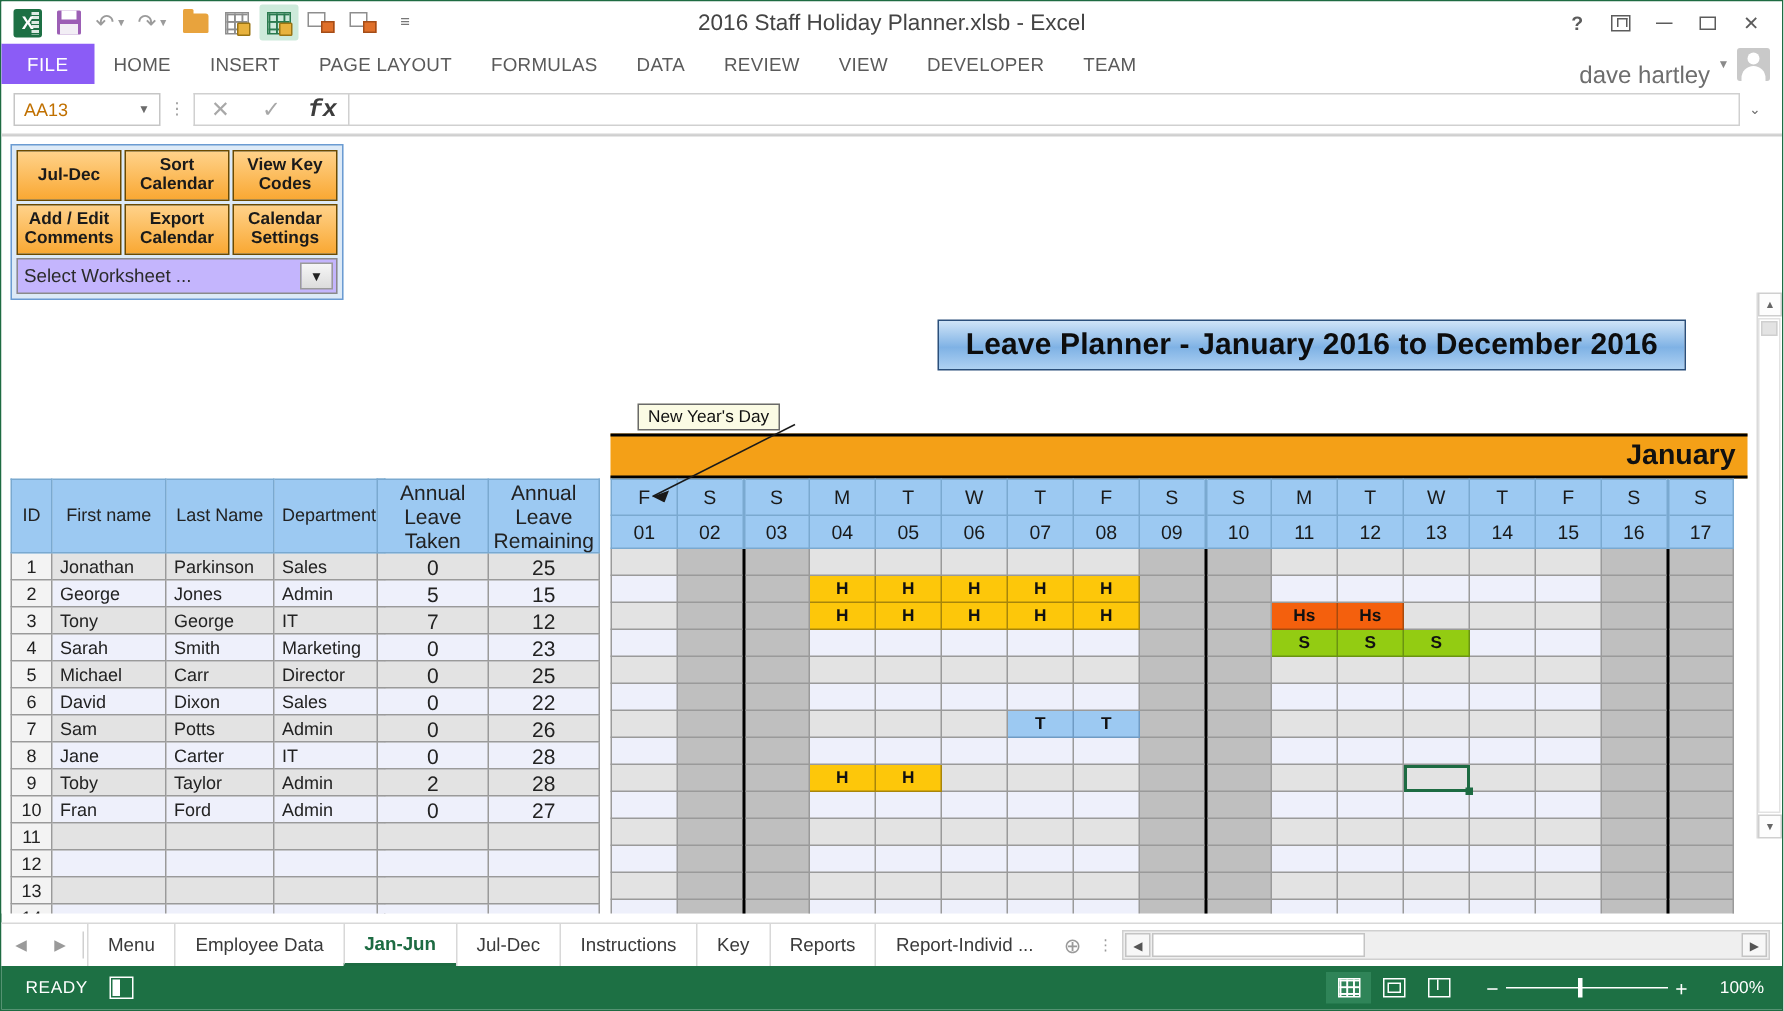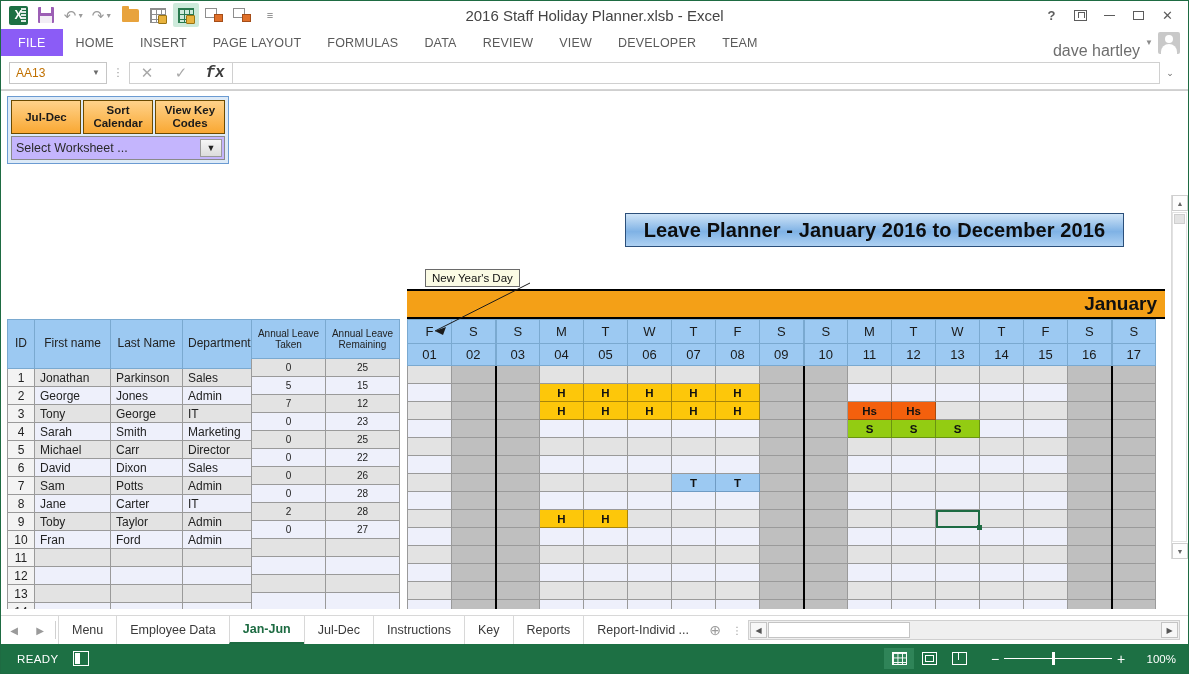--- a/index.html
+++ b/index.html
@@ -129,21 +129,21 @@
   .emptable thead th { background:#9cc9f2; height:49px; text-align:center; line-height:1.15; border-color:#7aa9d0;}
   .emptable td.idc { width:27px; text-align:center; }
   .emptable td.fnc { width:76px; }
   .emptable td.lnc { width:72px; }
   .emptable td.dpc { width:66px; }
   .emptable tr.ra td { background:#e3e3e3; }
   .emptable tr.rb td { background:#eef0fb; }
   .emptable td.idc { background:#f3f3f3 !important; }
 
   .leavetable { position:absolute; left:250px; top:228px; border-collapse:collapse; }
-  .leavetable th, .leavetable td { border:1px solid #9a9a9a; font-size:10px; font-weight:normal;
+  .leavetable th, .leavetable td { border:1px solid #9a9a9a; font-size:14px; font-weight:normal;
       height:18px; text-align:center; width:74px; }
   .leavetable thead th { background:#9cc9f2; height:39px; line-height:1.15; border-color:#7aa9d0;}
   .leavetable tr.ra td { background:#e3e3e3; }
   .leavetable tr.rb td { background:#eef0fb; }
 
   
   .vscroll { position:absolute; right:1px; top:104px; width:16px; bottom:50px; background:#fff;
      border-left:1px solid #dadada; }
   .vscroll .sbtn { width:16px; height:16px; border:1px solid #cfcfcf; background:#fdfdfd;
      display:flex; align-items:center; justify-content:center; font-size:7px; color:#666; }
@@ -293,20 +293,25 @@
   </div>
 
   <div class="sheetarea">
 
     <div class="btnpanel">
       <div class="btnrow">
         <div class="obtn">Jul-Dec</div>
         <div class="obtn">Sort Calendar</div>
         <div class="obtn">View Key Codes</div>
       </div>
+      <div class="btnrow">
+        <div class="obtn">Add / Edit Comments</div>
+        <div class="obtn">Export Calendar</div>
+        <div class="obtn">Calendar Settings</div>
+      </div>
       <div class="wsel">
         <span>Select Worksheet ...</span>
         <span class="dd">▼</span>
       </div>
     </div>
 
     <div class="banner">Leave Planner - January 2016 to December 2016</div>
 
     <svg class="callout-line" viewBox="0 0 110 56">
       <line x1="104" y1="4" x2="9" y2="52" stroke="#1a1a1a" stroke-width="1"></line>

